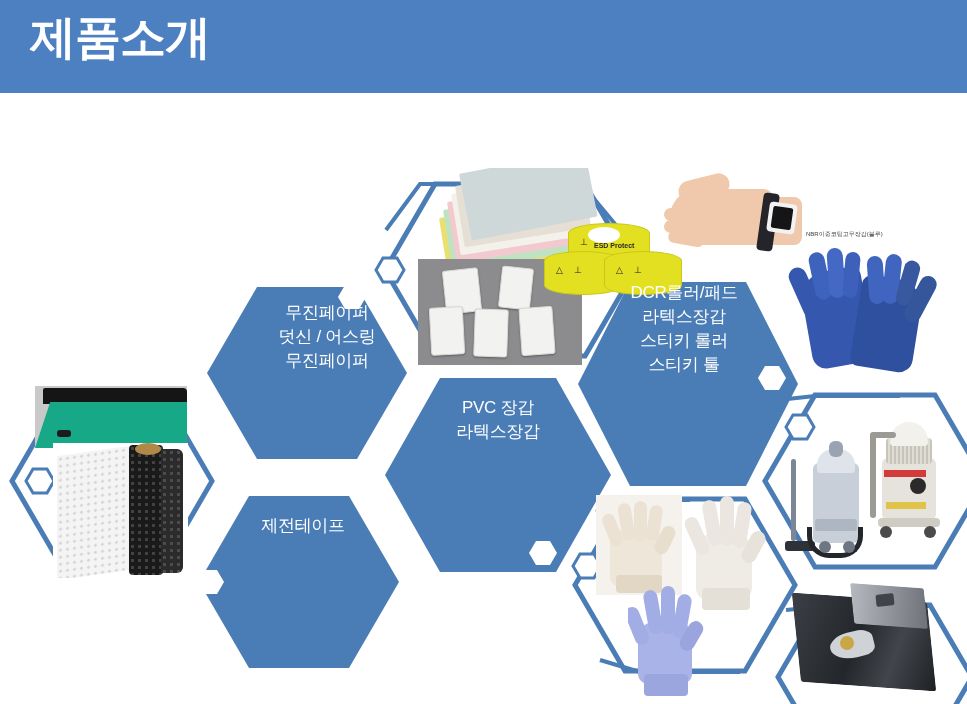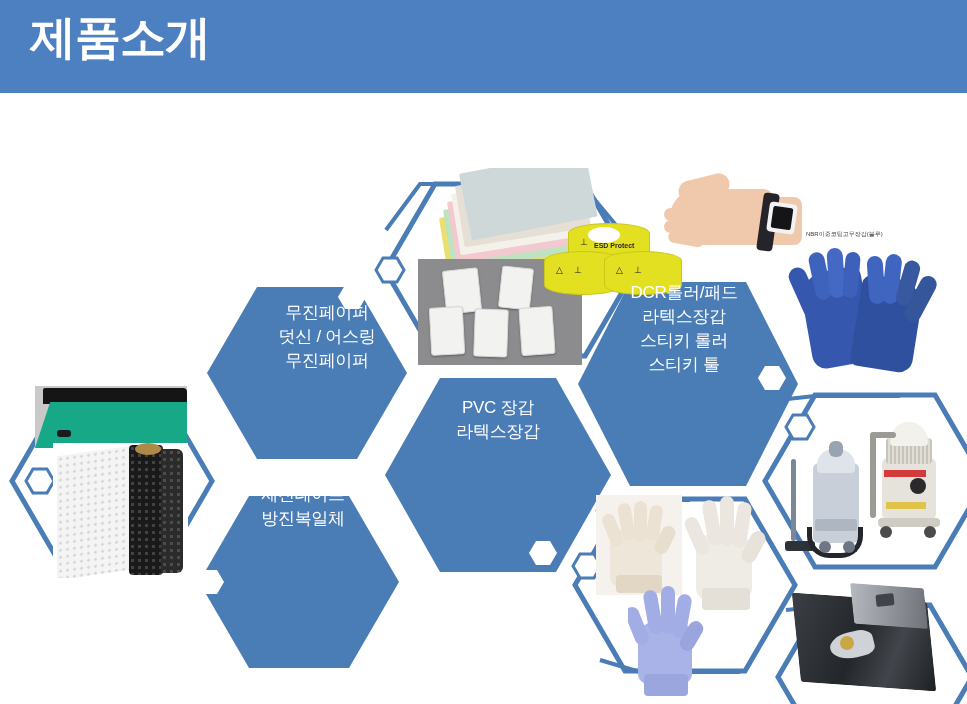--- a/index.html
+++ b/index.html
@@ -68,21 +68,21 @@
     pointer-events: none;
   }
   .hex-text .line {
     display: block;
     margin: 7px 0;
     white-space: nowrap;
     letter-spacing: -0.3px;
   }
 
   #hex-text-paper  { left: 229px; top: 297px; width: 196px; }
-  #hex-text-tape   { left: 205px; top: 479px; width: 196px; }
+  #hex-text-tape   { left: 205px; top: 510px; width: 196px; }
   #hex-text-glove  { left: 403px; top: 392px; width: 190px; }
   #hex-text-clean  { left: 586px; top: 277px; width: 196px; }
 
   
   .photo { position: absolute; overflow: hidden; }
 
   
   #photo-cleanroom-paper {
     left: 437px; top: 168px; width: 162px; height: 118px;
   }
@@ -374,21 +374,20 @@
   </div>
 
   <div class="hex-text" id="hex-text-paper">
     <span class="line">무진페이퍼</span>
     <span class="line">덧신 / 어스링</span>
     <span class="line">무진페이퍼</span>
   </div>
 
   <div class="hex-text" id="hex-text-tape">
     <span class="line">제전테이프</span>
-    <span class="line">방진복일체</span>
   </div>
 
   <div class="hex-text" id="hex-text-glove">
     <span class="line">PVC 장갑</span>
     <span class="line">라텍스장갑</span>
   </div>
 
   <div class="hex-text" id="hex-text-clean">
     <span class="line">DCR롤러/패드</span>
     <span class="line">라텍스장갑</span>

